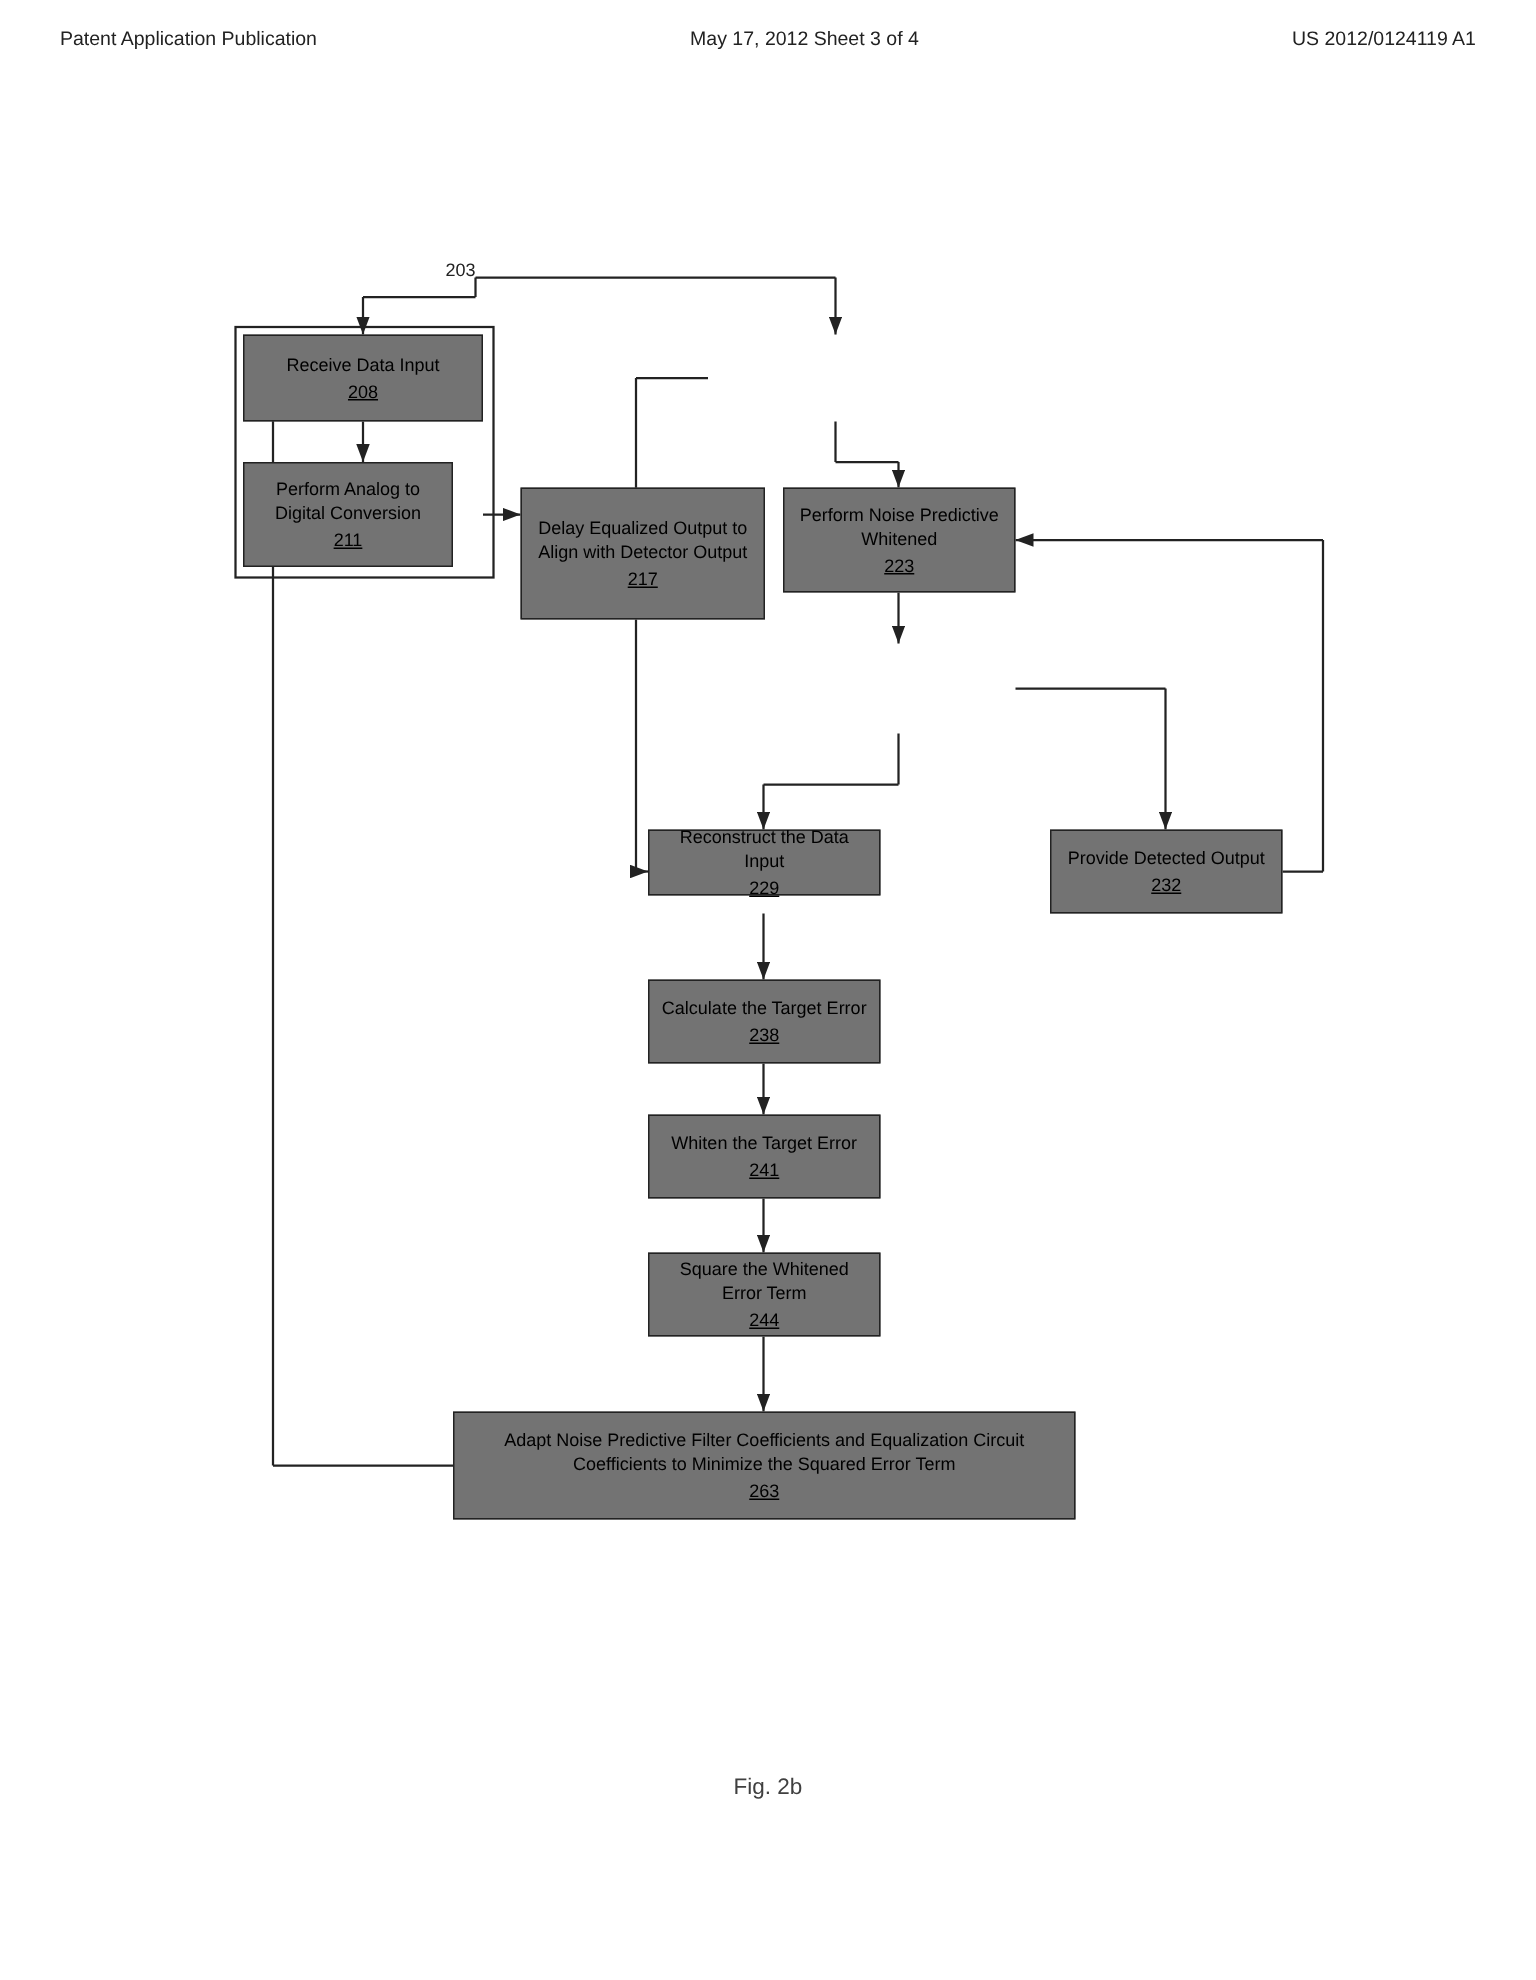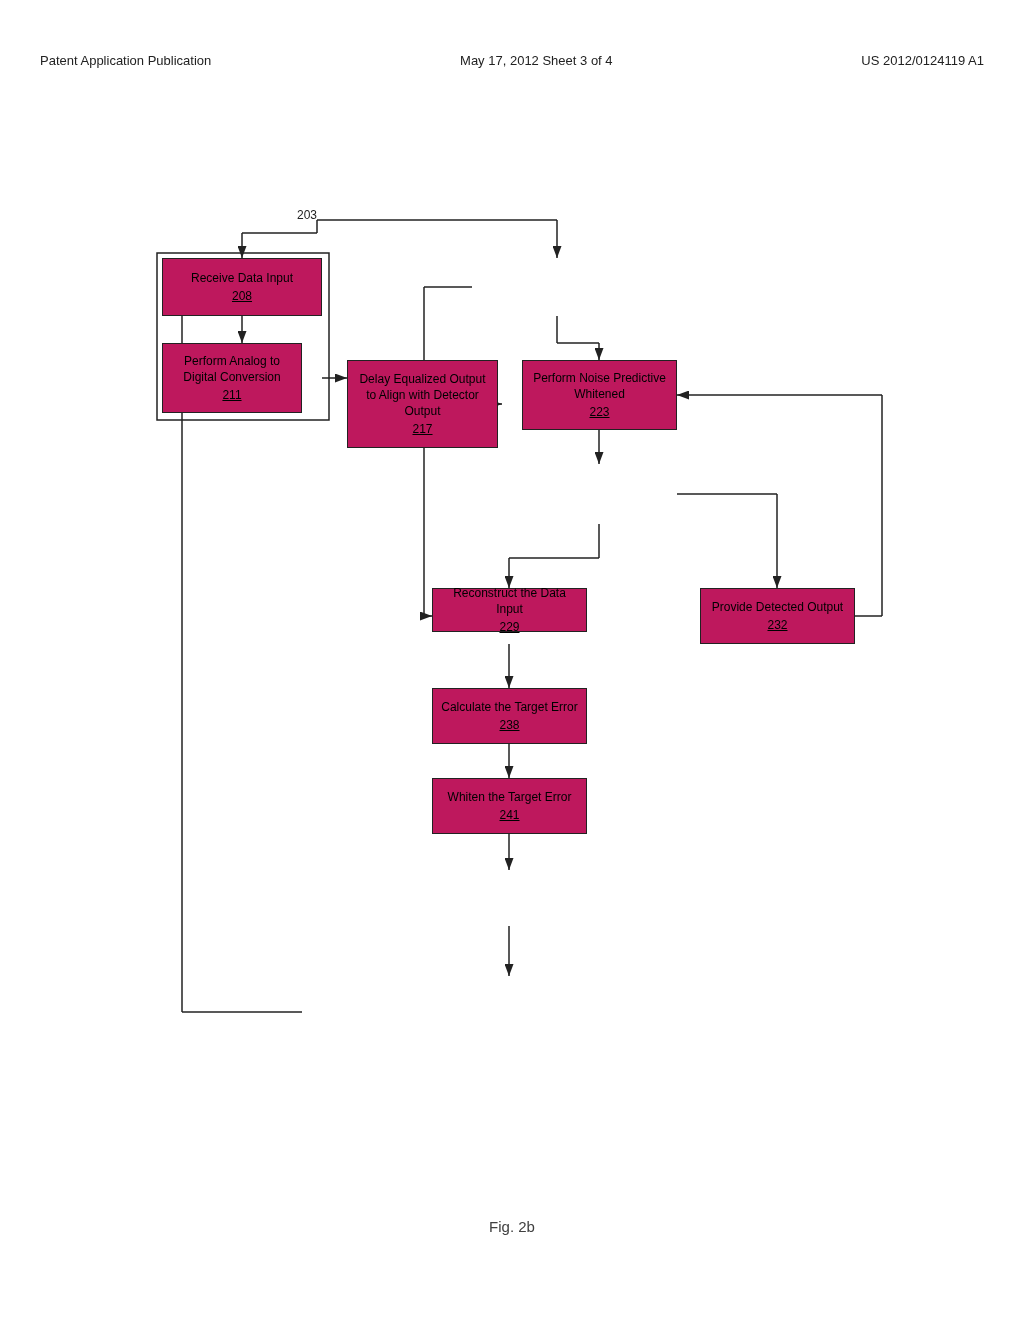--- a/index.html
+++ b/index.html
@@ -11,36 +11,35 @@
       position: relative;
     }
 
     
     .header {
       display: flex;
       justify-content: space-between;
       padding: 18px 40px 0 40px;
       font-size: 13px;
       color: #222;
-      margin-top: 35px;
     }
 
     
     .diagram-area {
       position: relative;
       margin: 80px auto 0 auto;
       width: 820px;
       height: 1050px;
     }
 
     
     .flow-box {
       position: absolute;
       border: 1.5px solid #222;
-      background: #be185d;
+      background: #737373;
       text-align: center;
       font-size: 12px;
       line-height: 1.35;
       display: flex;
       flex-direction: column;
       align-items: center;
       justify-content: center;
       padding: 6px 8px;
     }
 
@@ -147,21 +146,21 @@
   </svg>
 
 <div class="flow-box" style="left: 60px; top: 110px; width: 160px; height: 58px;">
       <span>Receive Data Input</span>
       <span class="ref">208</span>
     </div>
     <div class="flow-box" style="left: 60px; top: 195px; width: 140px; height: 70px;">
       <span>Perform Analog to Digital Conversion</span>
       <span class="ref">211</span>
     </div>
-    <div class="flow-box" style="left: 245px; top: 212px; width: 151px; height: 88px;">
+    <div class="flow-box" style="left: 245px; top: 212px; width: 163px; height: 88px;">
       <span>Delay Equalized Output to Align with Detector Output</span>
       <span class="ref">217</span>
     </div>
     <div class="flow-box" style="left: 420px; top: 212px; width: 155px; height: 70px;">
       <span>Perform Noise Predictive Whitened</span>
       <span class="ref">223</span>
     </div>
     <div class="flow-box" style="left: 330px; top: 440px; width: 155px; height: 44px;">
       <span>Reconstruct the Data Input</span>
       <span class="ref">229</span>
@@ -171,15 +170,23 @@
       <span class="ref">232</span>
     </div>
     <div class="flow-box" style="left: 330px; top: 540px; width: 155px; height: 56px;">
       <span>Calculate the Target Error</span>
       <span class="ref">238</span>
     </div>
     <div class="flow-box" style="left: 330px; top: 630px; width: 155px; height: 56px;">
       <span>Whiten the Target Error</span>
       <span class="ref">241</span>
     </div>
+    <div class="flow-box" style="left: 330px; top: 722px; width: 155px; height: 56px;">
+      <span>Square the Whitened Error Term</span>
+      <span class="ref">244</span>
+    </div>
+    <div class="flow-box" style="left: 200px; top: 828px; width: 415px; height: 72px;">
+      <span>Adapt Noise Predictive Filter Coefficients and Equalization Circuit Coefficients to Minimize the Squared Error Term</span>
+      <span class="ref">263</span>
+    </div>
   </div>
 
 <div class="fig-caption">Fig. 2b</div>
 
 </body></html>

